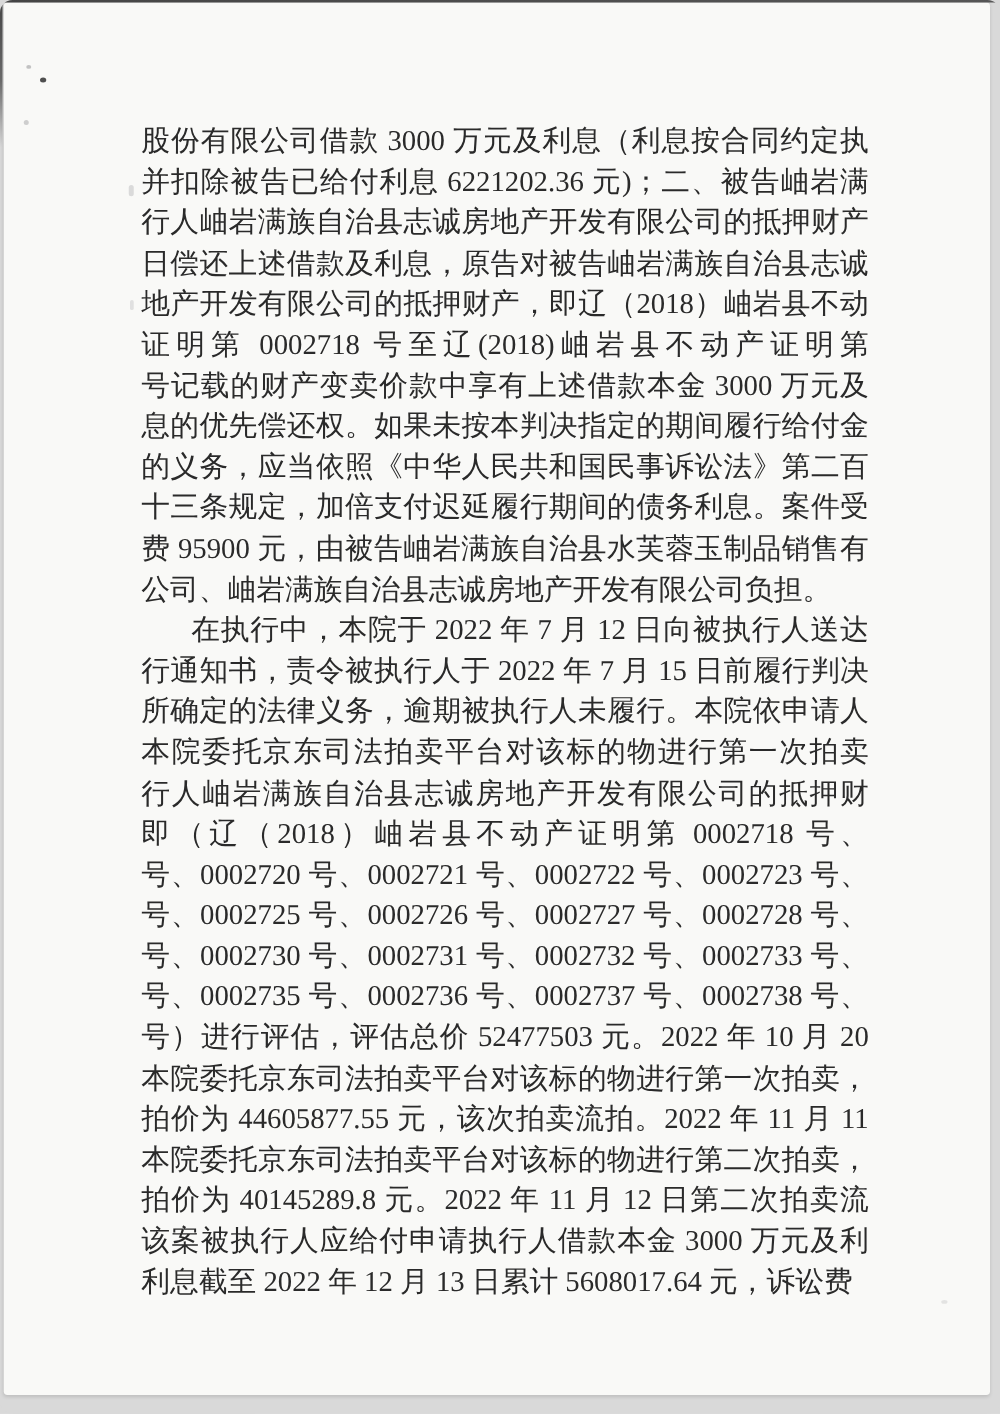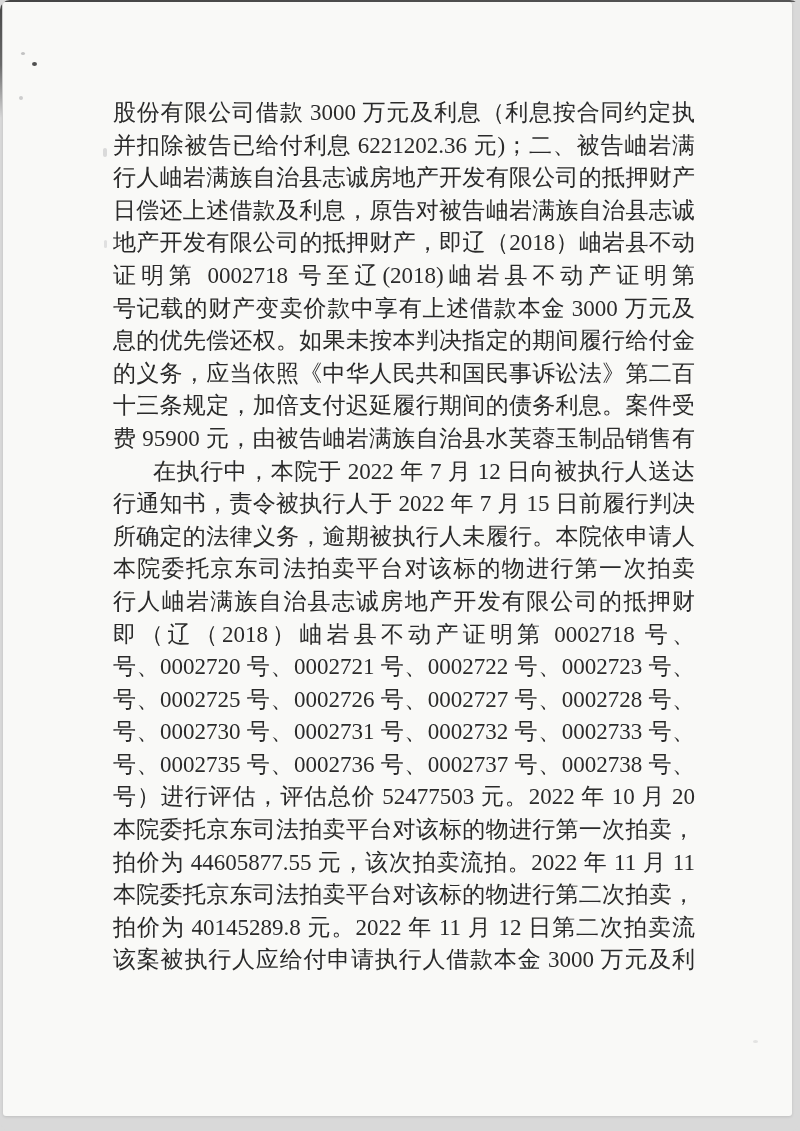--- a/index.html
+++ b/index.html
@@ -89,36 +89,38 @@
       <div class="line">并扣除被告已给付利息 6221202.36 元)；二、被告岫岩满族</div>
       <div class="line">行人岫岩满族自治县志诚房地产开发有限公司的抵押财产</div>
       <div class="line">日偿还上述借款及利息，原告对被告岫岩满族自治县志诚房</div>
       <div class="line">地产开发有限公司的抵押财产，即辽（2018）岫岩县不动产</div>
       <div class="line">证明第 0002718 号至辽(2018)岫岩县不动产证明第 0002739</div>
       <div class="line">号记载的财产变卖价款中享有上述借款本金 3000 万元及利</div>
       <div class="line">息的优先偿还权。如果未按本判决指定的期间履行给付金钱</div>
       <div class="line">的义务，应当依照《中华人民共和国民事诉讼法》第二百五</div>
       <div class="line">十三条规定，加倍支付迟延履行期间的债务利息。案件受理</div>
       <div class="line">费 95900 元，由被告岫岩满族自治县水芙蓉玉制品销售有限</div>
+      <div class="line para-end">公司、岫岩满族自治县志诚房地产开发有限公司负担。</div>
       <div class="line indent">在执行中，本院于 2022 年 7 月 12 日向被执行人送达执</div>
       <div class="line">行通知书，责令被执行人于 2022 年 7 月 15 日前履行判决书</div>
       <div class="line">所确定的法律义务，逾期被执行人未履行。本院依申请人申</div>
       <div class="line">本院委托京东司法拍卖平台对该标的物进行第一次拍卖</div>
       <div class="line">行人岫岩满族自治县志诚房地产开发有限公司的抵押财产，</div>
       <div class="line">即（辽（2018）岫岩县不动产证明第 0002718 号、0002719</div>
       <div class="line">号、0002720 号、0002721 号、0002722 号、0002723 号、0002724</div>
       <div class="line">号、0002725 号、0002726 号、0002727 号、0002728 号、0002729</div>
       <div class="line">号、0002730 号、0002731 号、0002732 号、0002733 号、0002734</div>
       <div class="line">号、0002735 号、0002736 号、0002737 号、0002738 号、0002739</div>
       <div class="line">号）进行评估，评估总价 52477503 元。2022 年 10 月 20 日</div>
       <div class="line">本院委托京东司法拍卖平台对该标的物进行第一次拍卖，起</div>
       <div class="line">拍价为 44605877.55 元，该次拍卖流拍。2022 年 11 月 11 日，</div>
       <div class="line">本院委托京东司法拍卖平台对该标的物进行第二次拍卖，起</div>
       <div class="line">拍价为 40145289.8 元。2022 年 11 月 12 日第二次拍卖流拍。</div>
       <div class="line">该案被执行人应给付申请执行人借款本金 3000 万元及利息，</div>
+      <div class="line para-end">利息截至 2022 年 12 月 13 日累计 5608017.64 元，诉讼费</div>
     </div>
     <div class="speck speck-1"></div>
     <div class="speck speck-2"></div>
     <div class="speck speck-3"></div>
     <div class="speck speck-4"></div>
     <div class="speck speck-5"></div>
     <div class="speck speck-6"></div>
   </div>
   <div class="edge-top"></div>
   <div class="edge-left"></div>

